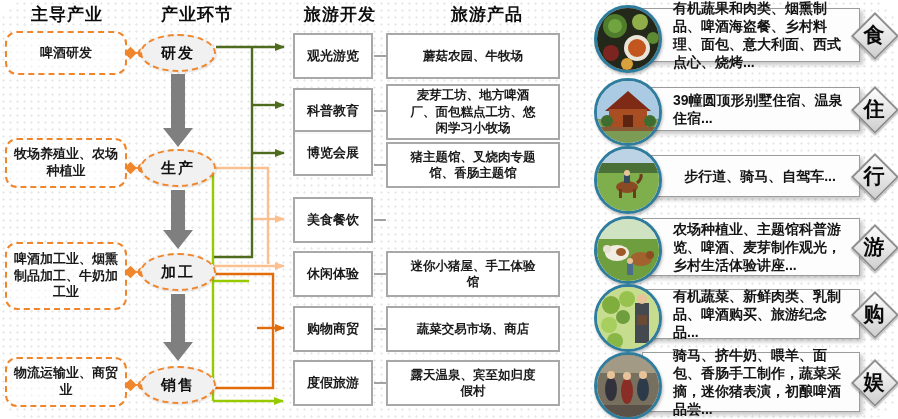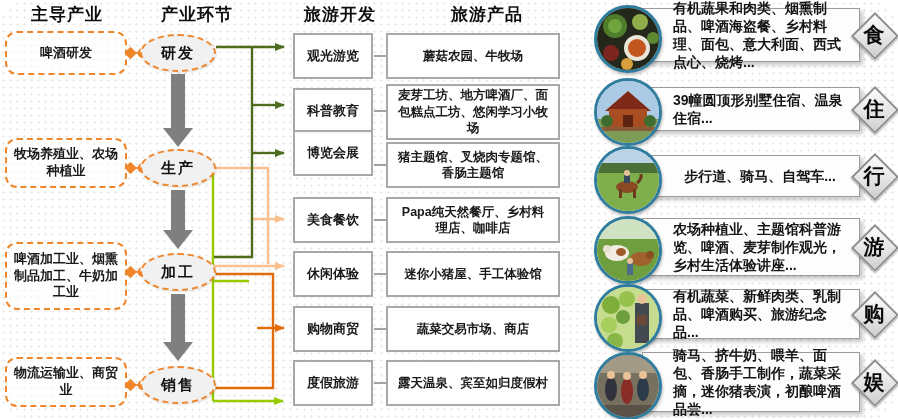--- a/index.html
+++ b/index.html
@@ -29,21 +29,21 @@
     position:absolute;left:293px;width:80px;box-sizing:border-box;
     border:2px solid #a8a8a8;background:rgba(255,255,255,.92);
     display:flex;align-items:center;justify-content:center;
     font-size:13px;font-weight:700;color:#1a1a1a;text-align:center;
   }
   .prod{
     position:absolute;left:386px;width:174px;box-sizing:border-box;
     border:2px solid #a8a8a8;background:rgba(255,255,255,.92);
     display:flex;align-items:center;justify-content:center;
     font-size:12.5px;font-weight:600;color:#1a1a1a;text-align:center;
-    line-height:1.32;padding:2px 8px;
+    line-height:1.32;padding:2px 21px;
   }
   .bubble{
     position:absolute;left:642px;width:218px;box-sizing:border-box;
     border:1.5px solid #9c9c9c;background:#fdfdfd;
     box-shadow:3px 3px 4px rgba(0,0,0,.22);
     display:flex;align-items:center;
     font-size:14px;font-weight:600;color:#151515;line-height:1.3;
     padding:3px 8px 3px 30px;
   }
   .bubble.center{justify-content:center;text-align:center;padding-left:26px;}
@@ -158,21 +158,20 @@
   <div class="dev" style="top:33px;height:46px;">观光游览</div>
   <div class="dev" style="top:130px;height:46px;">博览会展</div>
   <div class="dev" style="top:197px;height:46px;">美食餐饮</div>
   <div class="dev" style="top:251px;height:46px;">休闲体验</div>
   <div class="dev" style="top:306px;height:46px;">购物商贸</div>
   <div class="dev" style="top:360px;height:46px;">度假旅游</div>
 
   <div class="prod" style="top:33px;height:46px;">蘑菇农园、牛牧场</div>
   <div class="prod" style="top:84px;height:56px;">麦芽工坊、地方啤酒厂、面包糕点工坊、悠闲学习小牧场</div>
   <div class="prod" style="top:142px;height:46px;">猪主题馆、叉烧肉专题馆、香肠主题馆</div>
-  <div class="prod" style="top:197px;height:46px;">Papa纯天然餐厅、乡村料理店、咖啡店</div>
   <div class="prod" style="top:251px;height:46px;">迷你小猪屋、手工体验馆</div>
   <div class="prod" style="top:306px;height:46px;">蔬菜交易市场、商店</div>
   <div class="prod" style="top:360px;height:46px;">露天温泉、宾至如归度假村</div>
 
   <div class="bubble" style="top:8px;height:54px;">有机蔬果和肉类、烟熏制品、啤酒海盗餐、乡村料理、面包、意大利面、西式点心、烧烤...</div>
   <div class="photo" style="top:5px;">
     <svg viewBox="0 0 62 62">
         <rect width="62" height="62" fill="#23281b"></rect>
         <circle cx="18" cy="18" r="12" fill="#4f7d2b"></circle>
         <circle cx="18" cy="18" r="7" fill="#6fa43e"></circle>

